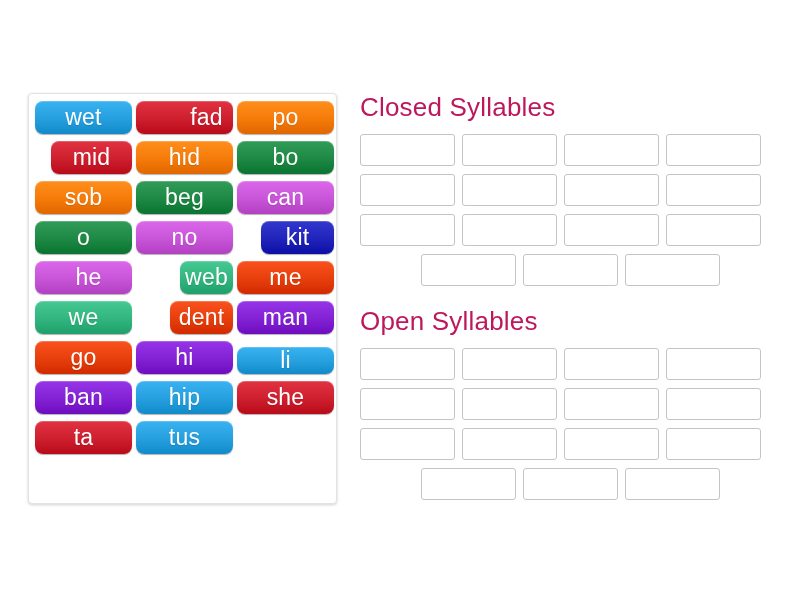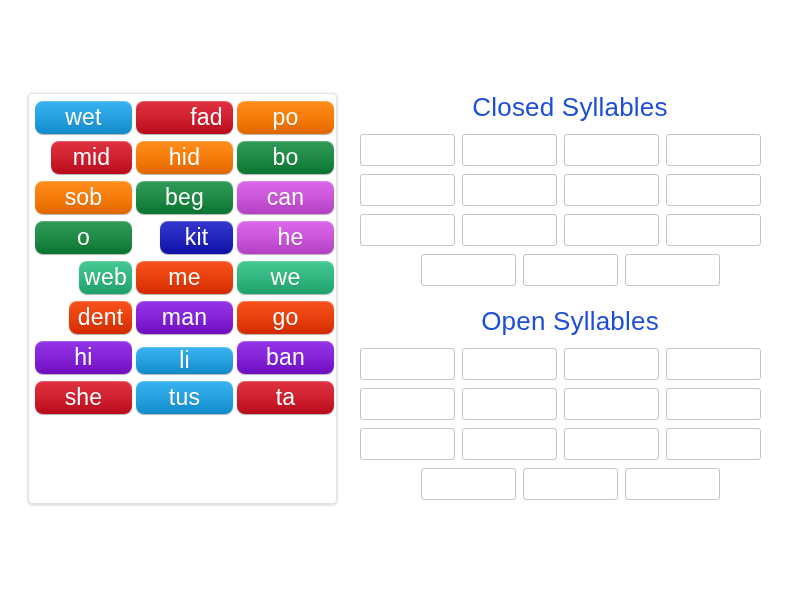--- a/index.html
+++ b/index.html
@@ -61,24 +61,24 @@
   
   .zone {
     position: absolute;
     left: 360px;
     width: 420px;
   }
   #zone-closed { top: 92px; }
   #zone-open   { top: 306px; }
 
   .zone-title {
-    text-align: center;
+    text-align: left;
     font-size: 26px;
     font-weight: 400;
-    color: #1d4ed8;
+    color: #be185d;
     margin: 0 0 12px 0;
     letter-spacing: 0.2px;
     line-height: 30px;
   }
 
   .slot-rows { display: block; }
 
   .slot-row {
     display: flex;
     justify-content: flex-start;
@@ -106,34 +106,36 @@
         <div class="tile" style="background: linear-gradient(rgb(57, 178, 242) 0%, rgb(39, 160, 224) 52%, rgb(17, 138, 202) 100%);">wet</div>
         <div class="tile" style="background: linear-gradient(rgb(225, 50, 66) 0%, rgb(207, 32, 48) 52%, rgb(185, 10, 26) 100%); padding-left: 44px;">fad</div>
         <div class="tile" style="background: linear-gradient(rgb(255, 142, 28) 0%, rgb(246, 124, 10) 52%, rgb(224, 102, 0) 100%);">po</div>
         <div class="tile" style="background: linear-gradient(rgb(225, 50, 66) 0%, rgb(207, 32, 48) 52%, rgb(185, 10, 26) 100%); margin-left: 16px;">mid</div>
         <div class="tile" style="background: linear-gradient(rgb(255, 142, 28) 0%, rgb(246, 124, 10) 52%, rgb(224, 102, 0) 100%);">hid</div>
         <div class="tile" style="background: linear-gradient(rgb(49, 156, 87) 0%, rgb(31, 138, 69) 52%, rgb(9, 116, 47) 100%);">bo</div>
         <div class="tile" style="background: linear-gradient(rgb(255, 142, 28) 0%, rgb(246, 124, 10) 52%, rgb(224, 102, 0) 100%);">sob</div>
         <div class="tile" style="background: linear-gradient(rgb(49, 156, 87) 0%, rgb(31, 138, 69) 52%, rgb(9, 116, 47) 100%);">beg</div>
         <div class="tile" style="background: linear-gradient(rgb(219, 103, 234) 0%, rgb(201, 85, 216) 52%, rgb(179, 63, 194) 100%);">can</div>
         <div class="tile" style="background: linear-gradient(rgb(49, 156, 87) 0%, rgb(31, 138, 69) 52%, rgb(9, 116, 47) 100%);">o</div>
+        <div class="tile" style="background: linear-gradient(rgb(219, 103, 234) 0%, rgb(201, 85, 216) 52%, rgb(179, 63, 194) 100%);">no</div>
         <div class="tile" style="background: linear-gradient(rgb(52, 55, 205) 0%, rgb(34, 37, 187) 52%, rgb(12, 15, 165) 100%); margin-left: 24px;">kit</div>
         <div class="tile" style="background: linear-gradient(rgb(219, 103, 234) 0%, rgb(201, 85, 216) 52%, rgb(179, 63, 194) 100%); padding-left: 10px;">he</div>
         <div class="tile" style="background: linear-gradient(rgb(69, 200, 145) 0%, rgb(51, 182, 127) 52%, rgb(29, 160, 105) 100%); margin-left: 44px;">web</div>
         <div class="tile" style="background: linear-gradient(rgb(250, 82, 30) 0%, rgb(232, 64, 12) 52%, rgb(210, 42, 0) 100%);">me</div>
         <div class="tile" style="background: linear-gradient(rgb(69, 200, 145) 0%, rgb(51, 182, 127) 52%, rgb(29, 160, 105) 100%);">we</div>
         <div class="tile" style="background: linear-gradient(rgb(250, 82, 30) 0%, rgb(232, 64, 12) 52%, rgb(210, 42, 0) 100%); margin-left: 34px;">dent</div>
         <div class="tile" style="background: linear-gradient(rgb(150, 53, 232) 0%, rgb(132, 35, 214) 52%, rgb(110, 13, 192) 100%);">man</div>
         <div class="tile" style="background: linear-gradient(rgb(250, 82, 30) 0%, rgb(232, 64, 12) 52%, rgb(210, 42, 0) 100%);">go</div>
         <div class="tile" style="background: linear-gradient(rgb(150, 53, 232) 0%, rgb(132, 35, 214) 52%, rgb(110, 13, 192) 100%);">hi</div>
         <div class="tile" style="background: linear-gradient(rgb(57, 178, 242) 0%, rgb(39, 160, 224) 52%, rgb(17, 138, 202) 100%); margin-top: 6px;">li</div>
         <div class="tile" style="background: linear-gradient(rgb(150, 53, 232) 0%, rgb(132, 35, 214) 52%, rgb(110, 13, 192) 100%);">ban</div>
+        <div class="tile" style="background: linear-gradient(rgb(57, 178, 242) 0%, rgb(39, 160, 224) 52%, rgb(17, 138, 202) 100%);">hip</div>
         <div class="tile" style="background: linear-gradient(rgb(225, 50, 66) 0%, rgb(207, 32, 48) 52%, rgb(185, 10, 26) 100%);">she</div>
+        <div class="tile" style="background: linear-gradient(rgb(225, 50, 66) 0%, rgb(207, 32, 48) 52%, rgb(185, 10, 26) 100%);">ta</div>
         <div class="tile" style="background: linear-gradient(rgb(57, 178, 242) 0%, rgb(39, 160, 224) 52%, rgb(17, 138, 202) 100%);">tus</div>
-        <div class="tile" style="background: linear-gradient(rgb(225, 50, 66) 0%, rgb(207, 32, 48) 52%, rgb(185, 10, 26) 100%);">ta</div>
       </div>
   </div>
 
   <div class="zone" id="zone-closed">
     <div class="zone-title">Closed Syllables</div>
     <div class="slot-rows">
         <div class="slot-row">
           <div class="slot"></div>
           <div class="slot"></div>
           <div class="slot"></div>

